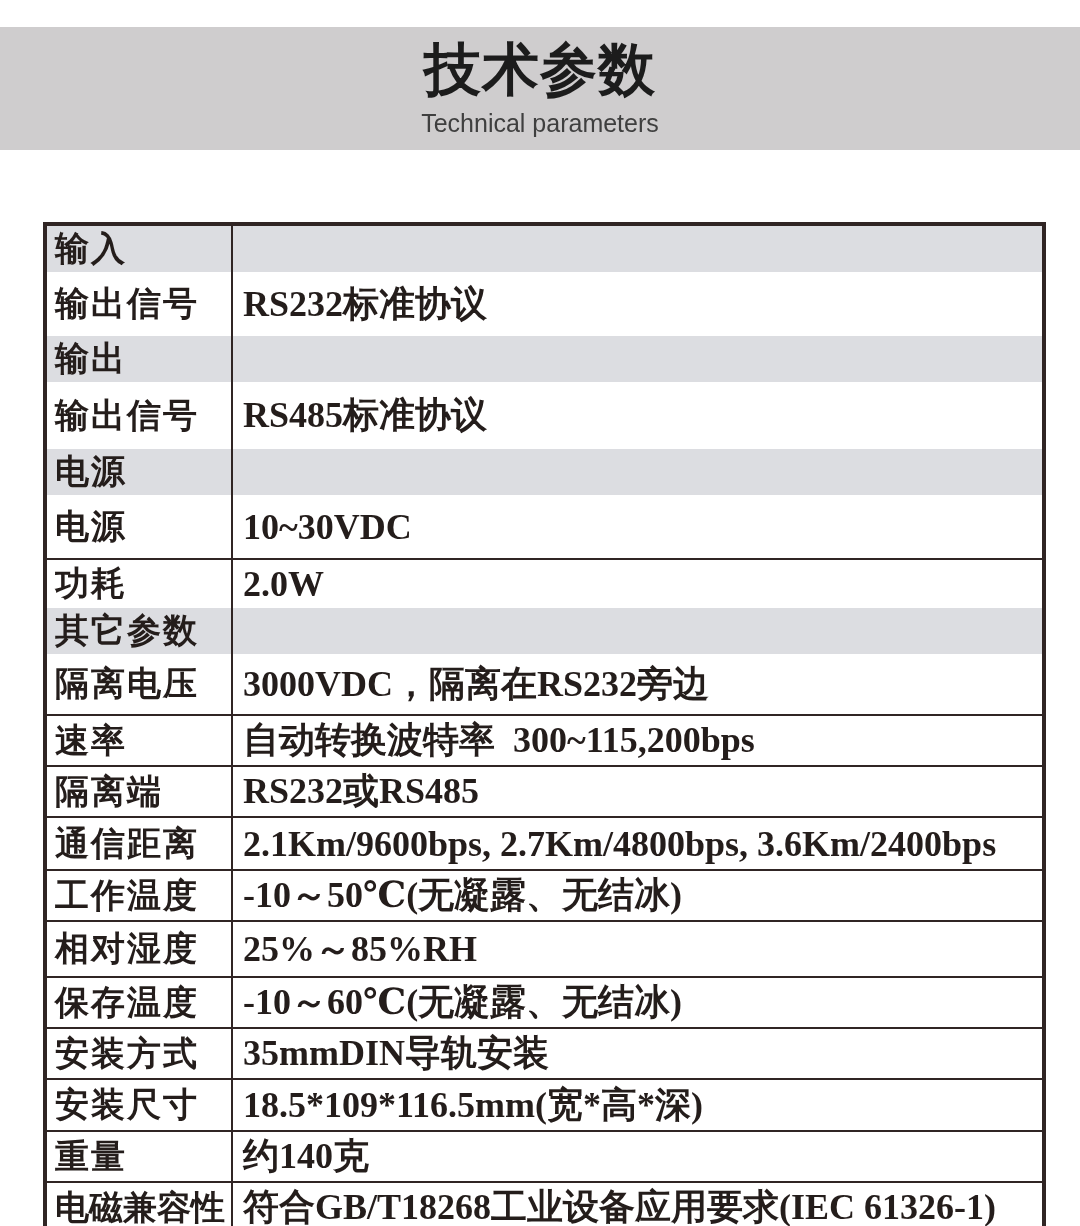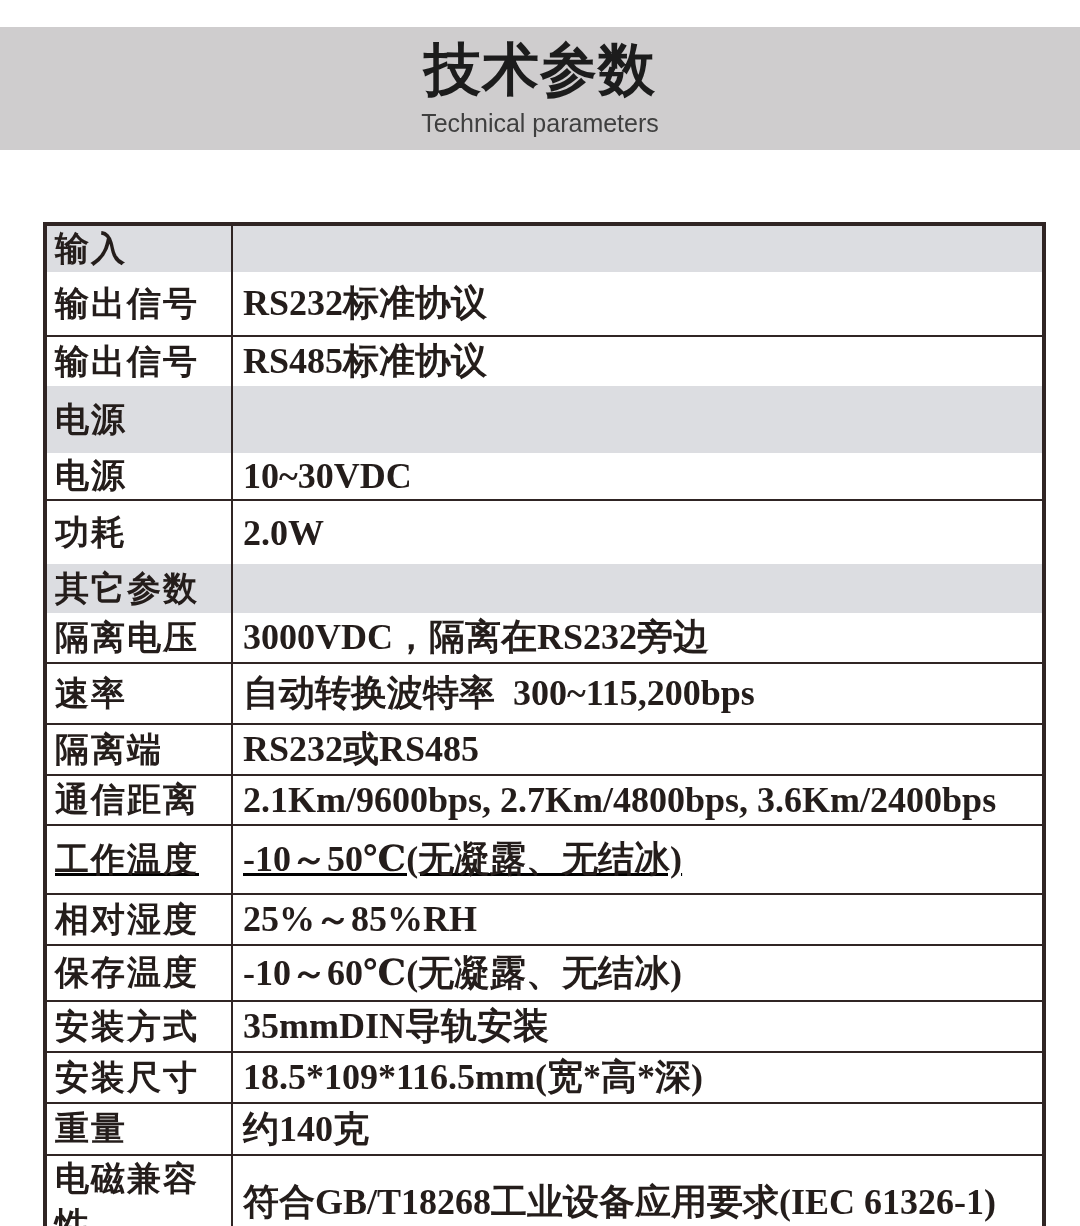--- a/index.html
+++ b/index.html
@@ -76,21 +76,21 @@
   #param-rows tr:nth-child(2)  { height: 64px; }
   #param-rows tr:nth-child(3)  { height: 38px; }
   #param-rows tr:nth-child(4)  { height: 67px; }
   #param-rows tr:nth-child(5)  { height: 40px; }
   #param-rows tr:nth-child(6)  { height: 64px; }
   #param-rows tr:nth-child(7)  { height: 49px; }
   #param-rows tr:nth-child(8)  { height: 42px; }
   #param-rows tr:nth-child(9)  { height: 61px; }
   #param-rows tr:nth-child(10) { height: 48px; }
   #param-rows tr:nth-child(11) { height: 50px; }
-  #param-rows tr:nth-child(12) { height: 69px; text-decoration: underline; }
+  #param-rows tr:nth-child(12) { height: 53px; }
   #param-rows tr:nth-child(13) { height: 50px; margin-top: 13px; }
   #param-rows tr:nth-child(14) { height: 56px; }
   #param-rows tr:nth-child(15) { height: 50px; }
   #param-rows tr:nth-child(16) { height: 51px; }
   #param-rows tr:nth-child(17) { height: 52px; }
   #param-rows tr:nth-child(18) { height: 48px; }
   #param-rows tr:nth-child(19) { height: 47px; }
   
   #param-rows tr:nth-child(19) td.label { letter-spacing: 0; }
 </style>
@@ -108,20 +108,24 @@
     <col class="c2">
   </colgroup>
   <tbody id="param-rows">
       <tr class="section">
     <td class="label">输入</td>
     <td class="value"></td>
   </tr>
       <tr class="data">
     <td class="label">输出信号</td>
     <td class="value">RS232标准协议</td>
+  </tr>
+      <tr class="section">
+    <td class="label">输出</td>
+    <td class="value"></td>
   </tr>
       <tr class="data">
     <td class="label">输出信号</td>
     <td class="value">RS485标准协议</td>
   </tr>
       <tr class="section">
     <td class="label">电源</td>
     <td class="value"></td>
   </tr>
       <tr class="data">

